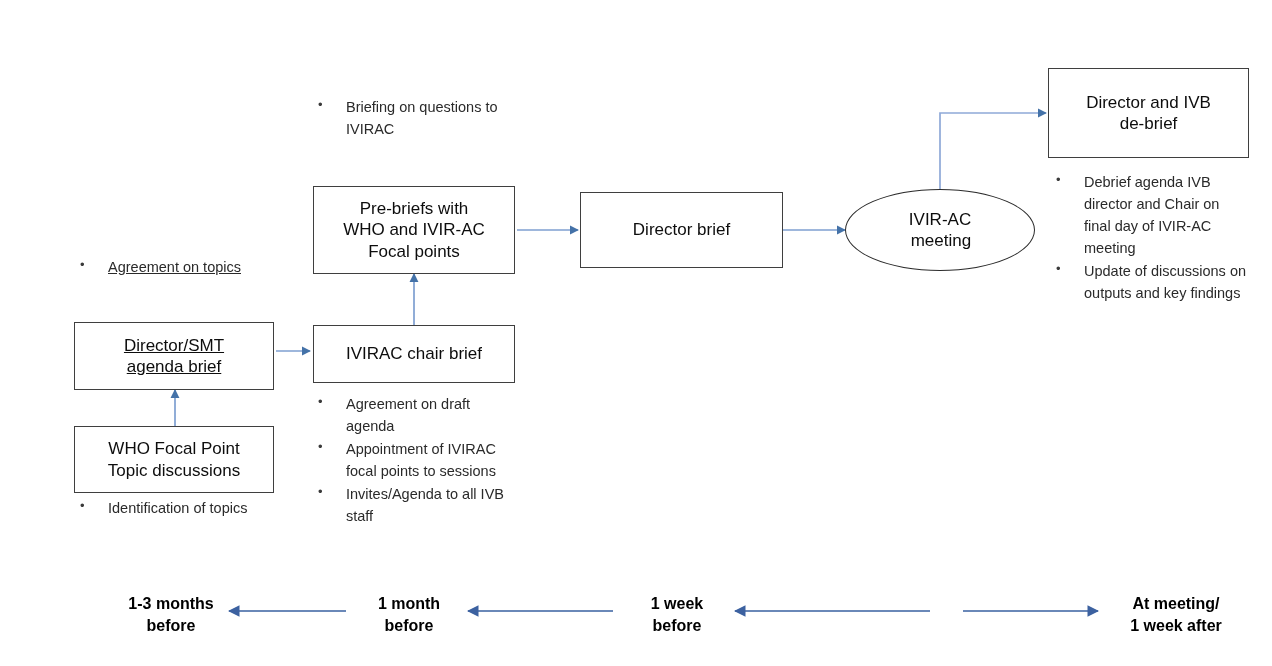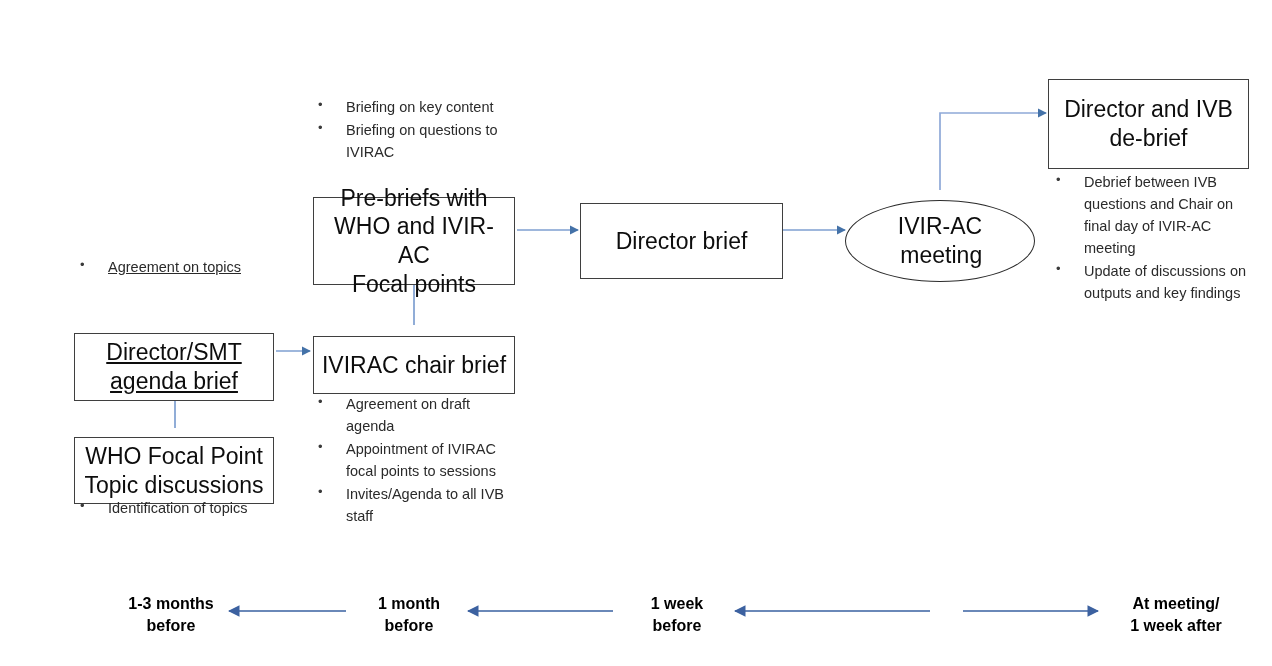--- a/index.html
+++ b/index.html
@@ -28,25 +28,24 @@
   }
   .node {
     position: absolute;
     box-sizing: border-box;
     border: 1.5px solid #3f3f3f;
     background: #ffffff;
     display: flex;
     align-items: center;
     justify-content: center;
     text-align: center;
-    font-size: 23px;
+    font-size: 17px;
     line-height: 1.25;
     color: #0d0d0d;
     padding: 2px 6px;
-    margin-top: 11px;
   }
   .node.ellipse {
     border-radius: 50%;
     border: 1.5px solid #2b2b2b;
   }
   .notes {
     position: absolute;
     box-sizing: border-box;
     font-size: 14.5px;
     line-height: 1.52;
@@ -142,28 +141,27 @@
   <div class="notes" style="left:316px; top:393px; width:200px;">
     <ul>
       <li>Agreement on draft agenda</li>
       <li>Appointment of IVIRAC focal points to sessions</li>
       <li>Invites/Agenda to all IVB staff</li>
     </ul>
   </div>
 
   <div class="notes" style="left:316px; top:96px; width:210px;">
     <ul>
-      <li>Briefing on key content</li>
       <li>Briefing on questions to IVIRAC</li>
     </ul>
   </div>
 
   <div class="notes" style="left:1054px; top:171px; width:196px;">
     <ul>
-      <li>Debrief between IVB questions and Chair on final day of IVIR-AC meeting</li>
+      <li>Debrief agenda IVB director and Chair on final day of IVIR-AC meeting</li>
       <li>Update of discussions on outputs and key findings</li>
     </ul>
   </div>
 
   <div class="timeline-label" style="left:105px; top:593px; width:132px;">1-3 months<br>before</div>
 
   <div class="timeline-label" style="left:350px; top:593px; width:118px;">1 month<br>before</div>
 
   <div class="timeline-label" style="left:622px; top:593px; width:110px;">1 week<br>before</div>
 

